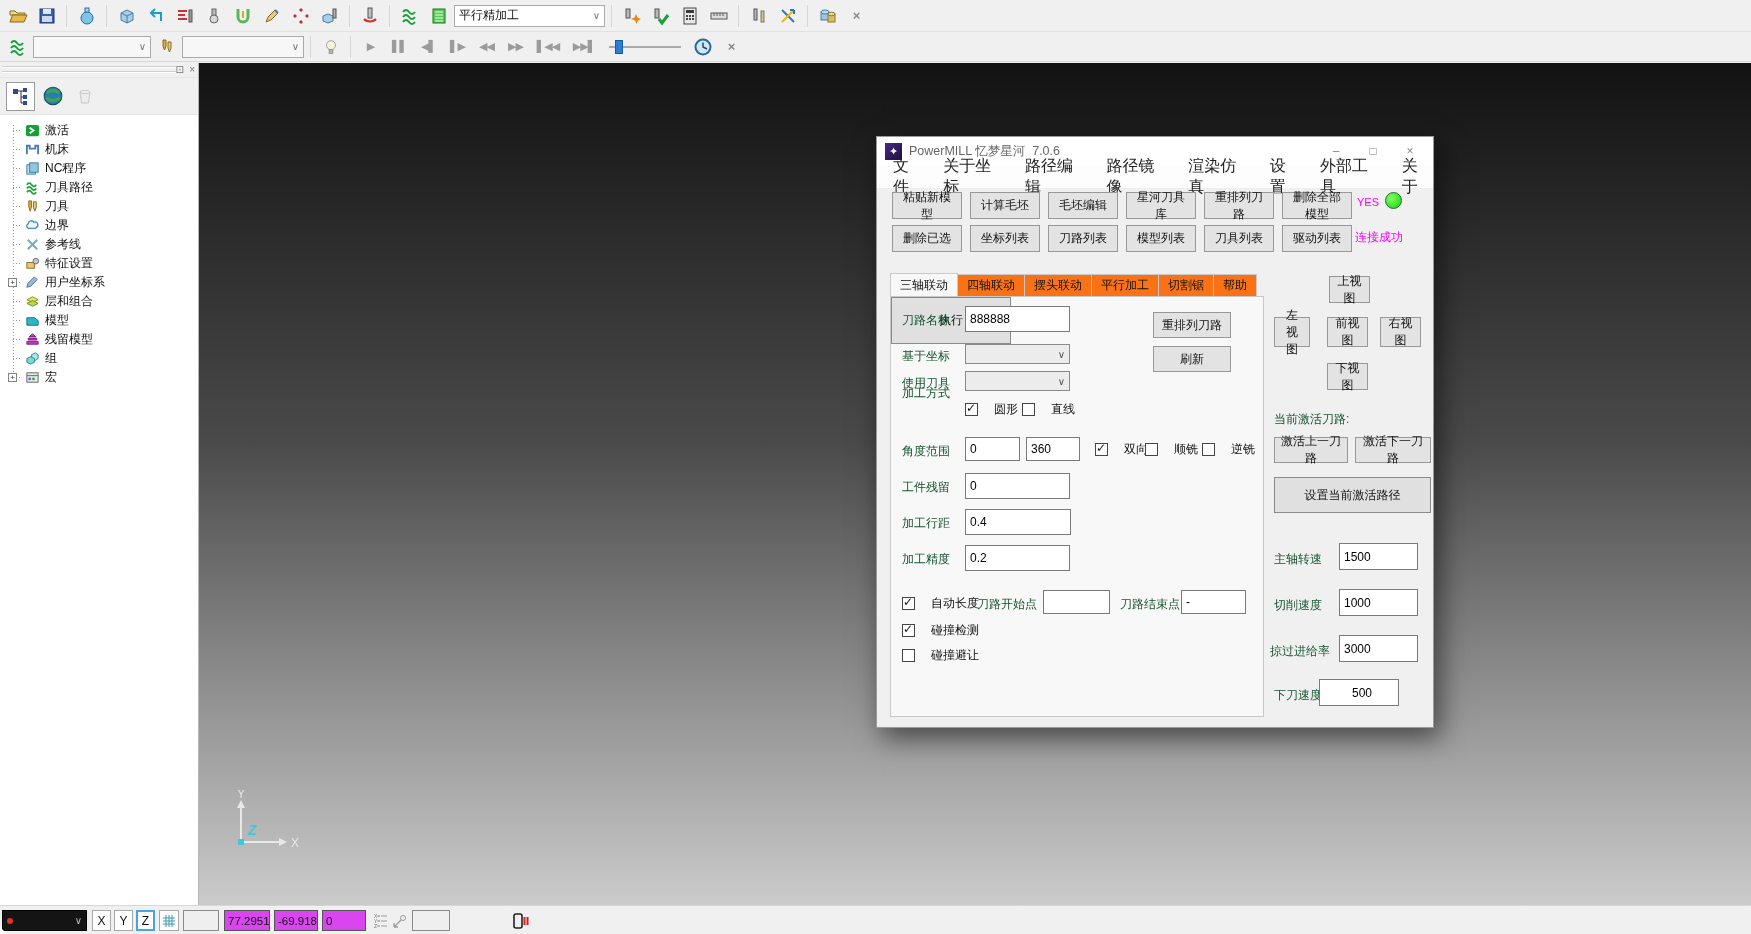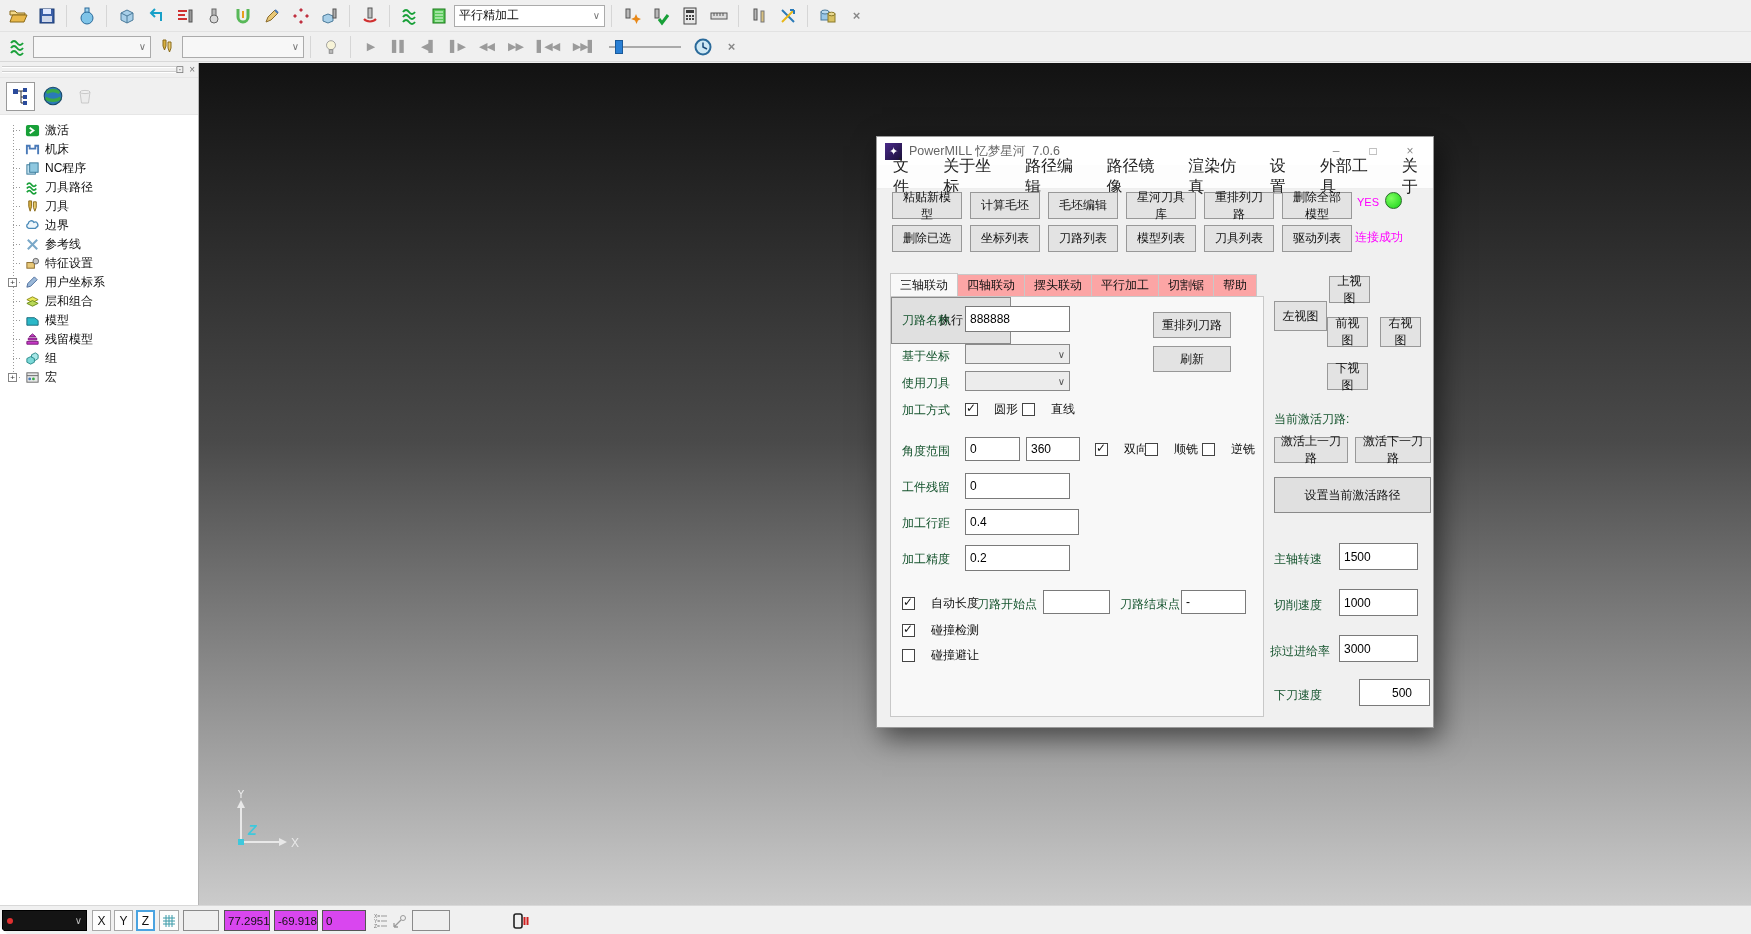--- a/index.html
+++ b/index.html
@@ -63,21 +63,21 @@
   .wbtn{background:#e3e3e3;border:1px solid #989898;display:flex;align-items:center;justify-content:center;
       font-size:12px;color:#111;cursor:default;font-family:inherit}
   .abtn{width:70px;height:27px}
   .magenta{color:#ff00ff;font-weight:normal}
   #yes-text{position:absolute;left:480px;top:59px;font-size:11px}
   #conn-text{position:absolute;left:478px;top:92px;font-size:12px}
   #green-light{position:absolute;left:508px;top:55px;width:17px;height:17px;border-radius:50%;
       background:radial-gradient(circle at 35% 35%,#7dff5e,#17d117);border:1px solid #2a6a2a}
 
   #dlg-tabs{position:absolute;left:13px;top:137px;display:flex;z-index:2}
-  .dtab{height:22px;padding:0 9px;display:flex;align-items:center;background:#fca5a5;
+  .dtab{height:22px;padding:0 9px;display:flex;align-items:center;background:#f97316;
       border:1px solid #c8c8c8;border-bottom:none;margin-right:-1px;font-size:12px}
   .dtab.active{background:#f8f8f8;height:23px;margin-top:-1px;position:relative;z-index:3}
   #formpanel{position:absolute;left:13px;top:159px;width:374px;height:421px;background:#f8f8f8;border:1px solid #c8c8c8}
   .flabel{position:absolute;font-size:12px;color:#14532d;white-space:nowrap}
   .inp{position:absolute;background:#fff;border:1px solid #7a7a7a;font-size:12px;padding:0 4px;
       font-family:inherit;color:#000;outline:none}
   .sel{position:absolute;background:#ececec;border:1px solid #8a8a8a;display:flex;align-items:center;padding:0 4px}
   .sel .val{flex:1}
   .sel .chev{color:#555;font-size:10px}
   .cbrow{position:absolute;display:flex;align-items:center;gap:16px}
@@ -557,21 +557,21 @@
             <span class="chev">∨</span>
           </div>
         <button class="wbtn" style="position:absolute;left:262px;top:49px;width:78px;height:26px">刷新</button>
 
         <span class="flabel" style="left:11px;top:78px">使用刀具</span>
         <div class="sel" style="left:74px;top:74px;width:105px;height:20px">
             <span class="val"></span>
             <span class="chev">∨</span>
           </div>
 
-        <span class="flabel" style="left:11px;top:105px">加工方式</span>
+        <span class="flabel" style="left:11px;top:88px">加工方式</span>
         <div class="cbrow" style="left:74px;top:104px">
             <span class="cb on"></span>
             <span class="cblabel">圆形</span>
           </div>
         <div class="cbrow" style="left:131px;top:104px">
             <span class="cb"></span>
             <span class="cblabel">直线</span>
           </div>
 
         <span class="flabel" style="left:11px;top:146px">角度范围</span>
@@ -587,21 +587,21 @@
           </div>
         <div class="cbrow" style="left:311px;top:144px">
             <span class="cb"></span>
             <span class="cblabel">逆铣</span>
           </div>
 
         <span class="flabel" style="left:11px;top:182px">工件残留</span>
         <input class="inp" style="left: 74px; top: 176px; width: 105px; height: 26px;" value="0">
 
         <span class="flabel" style="left:11px;top:218px">加工行距</span>
-        <input class="inp" style="left: 74px; top: 212px; width: 114px; height: 26px;" value="0.4">
+        <input class="inp" style="left: 74px; top: 212px; width: 106px; height: 26px;" value="0.4">
 
         <span class="flabel" style="left:11px;top:254px">加工精度</span>
         <input class="inp" style="left: 74px; top: 248px; width: 105px; height: 26px;" value="0.2">
 
         <div class="cbrow" style="left:11px;top:298px">
             <span class="cb on"></span>
             <span class="cblabel">自动长度</span>
           </div>
         <span class="flabel" style="left:86px;top:299px">刀路开始点</span>
         <input class="inp" style="left: 152px; top: 293px; width: 67px; height: 24px;" value="">
@@ -615,38 +615,38 @@
         <div class="cbrow" style="left:11px;top:350px">
             <span class="cb"></span>
             <span class="cblabel">碰撞避让</span>
           </div>
 
         <button class="wbtn" id="exec-btn">执行</button>
       </div>
 
       <div id="rightcol">
         <button class="wbtn" style="left:452px;top:139px;width:41px;height:27px">上视图</button>
-        <button class="wbtn" style="left:397px;top:164px;width:53px;height:30px">左视图</button>
+        <button class="wbtn" style="left:397px;top:180px;width:36px;height:30px">左视图</button>
         <button class="wbtn" style="left:450px;top:180px;width:41px;height:30px">前视图</button>
         <button class="wbtn" style="left:503px;top:180px;width:41px;height:30px">右视图</button>
         <button class="wbtn" style="left:450px;top:226px;width:41px;height:27px">下视图</button>
 
         <span class="flabel" style="left:397px;top:274px">当前激活刀路:</span>
         <button class="wbtn" style="left:397px;top:300px;width:74px;height:26px">激活上一刀路</button>
         <button class="wbtn" style="left:478px;top:300px;width:76px;height:26px">激活下一刀路</button>
         <button class="wbtn" id="set-active-btn">设置当前激活路径</button>
 
         <span class="flabel" style="left:397px;top:414px">主轴转速</span>
         <input class="inp" style="left: 462px; top: 406px; width: 79px; height: 27px;" value="1500">
         <span class="flabel" style="left:397px;top:460px">切削速度</span>
         <input class="inp" style="left: 462px; top: 452px; width: 79px; height: 27px;" value="1000">
         <span class="flabel" style="left:393px;top:506px">掠过进给率</span>
         <input class="inp" style="left: 462px; top: 498px; width: 79px; height: 27px;" value="3000">
         <span class="flabel" style="left:397px;top:550px">下刀速度</span>
-        <input class="inp" style="left: 482px; top: 542px; width: 71px; height: 27px; padding-left: 32px;" value="500">
+        <input class="inp" style="left: 442px; top: 542px; width: 80px; height: 27px; padding-left: 32px;" value="500">
       </div>
     </div>
   </div>
 </div>
 
 <div id="statusbar">
   <div class="sb" id="sb-dd">
     <span class="dot"></span>
     <span class="chev">∨</span>
   </div>

